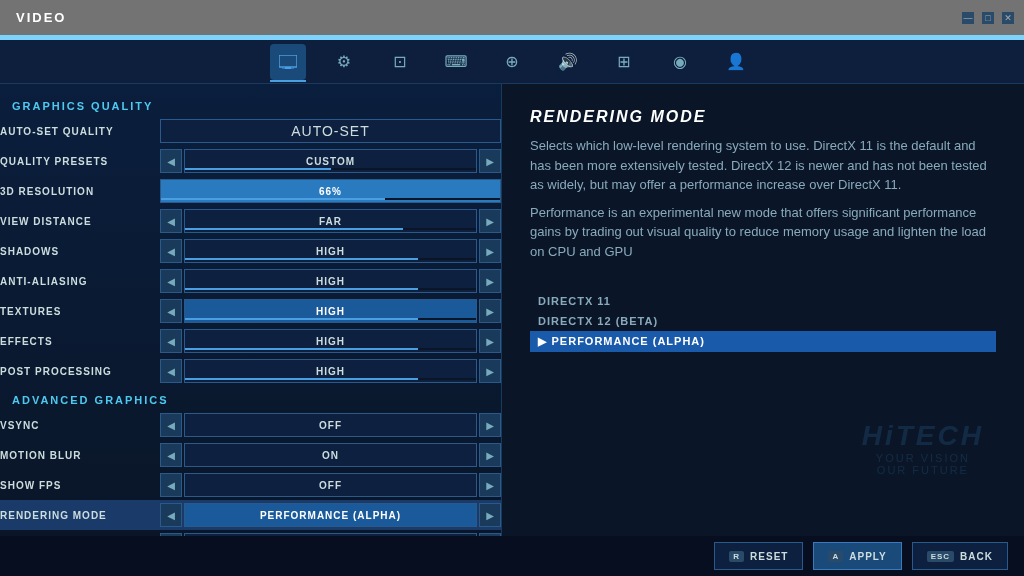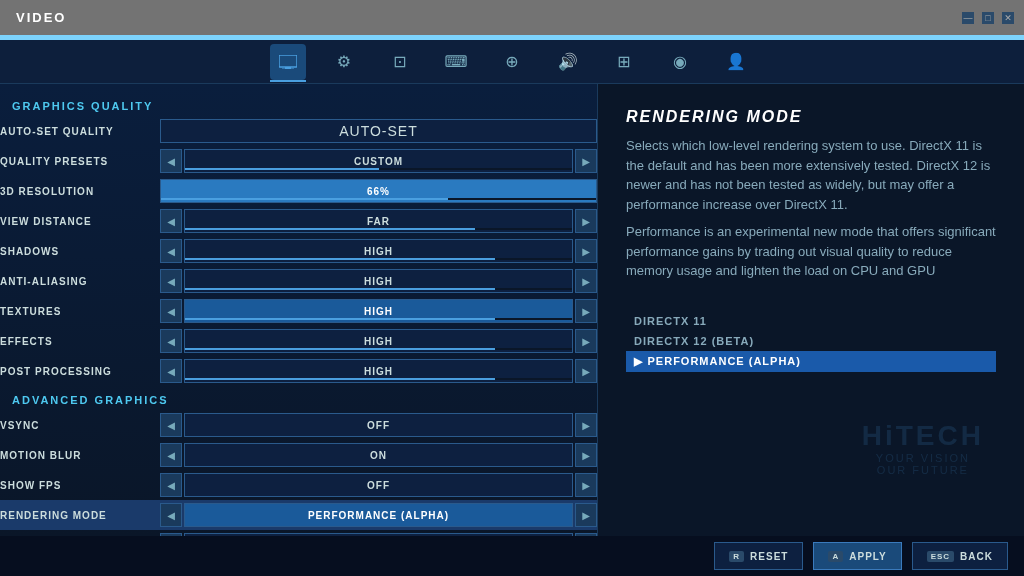--- a/index.html
+++ b/index.html
@@ -84,21 +84,21 @@
     }
 
     
     .main-content {
       display: flex;
       height: calc(576px - 84px - 40px);
     }
 
     
     .left-panel {
-      width: 598px;
+      width: 502px;
       background: linear-gradient(180deg, #0a1e3d 0%, #0a1628 100%);
       overflow-y: auto;
       padding: 8px 0;
       border-right: 1px solid #1a3a5c;
     }
     .left-panel::-webkit-scrollbar { width: 4px; }
     .left-panel::-webkit-scrollbar-track { background: #0a1628; }
     .left-panel::-webkit-scrollbar-thumb { background: #2a4a6a; }
 
     .section-header {
@@ -211,20 +211,21 @@
       bottom: 60px;
       right: 40px;
       opacity: 0.15;
       text-align: center;
       color: #4a9fe0;
     }
     .watermark-text1 {
       font-size: 28px;
       font-weight: bold;
       letter-spacing: 3px;
+      font-style: italic;
     }
     .watermark-text2 {
       font-size: 11px;
       letter-spacing: 2px;
     }
 
     .rendering-title {
       color: #fff;
       font-size: 16px;
       font-weight: bold;

